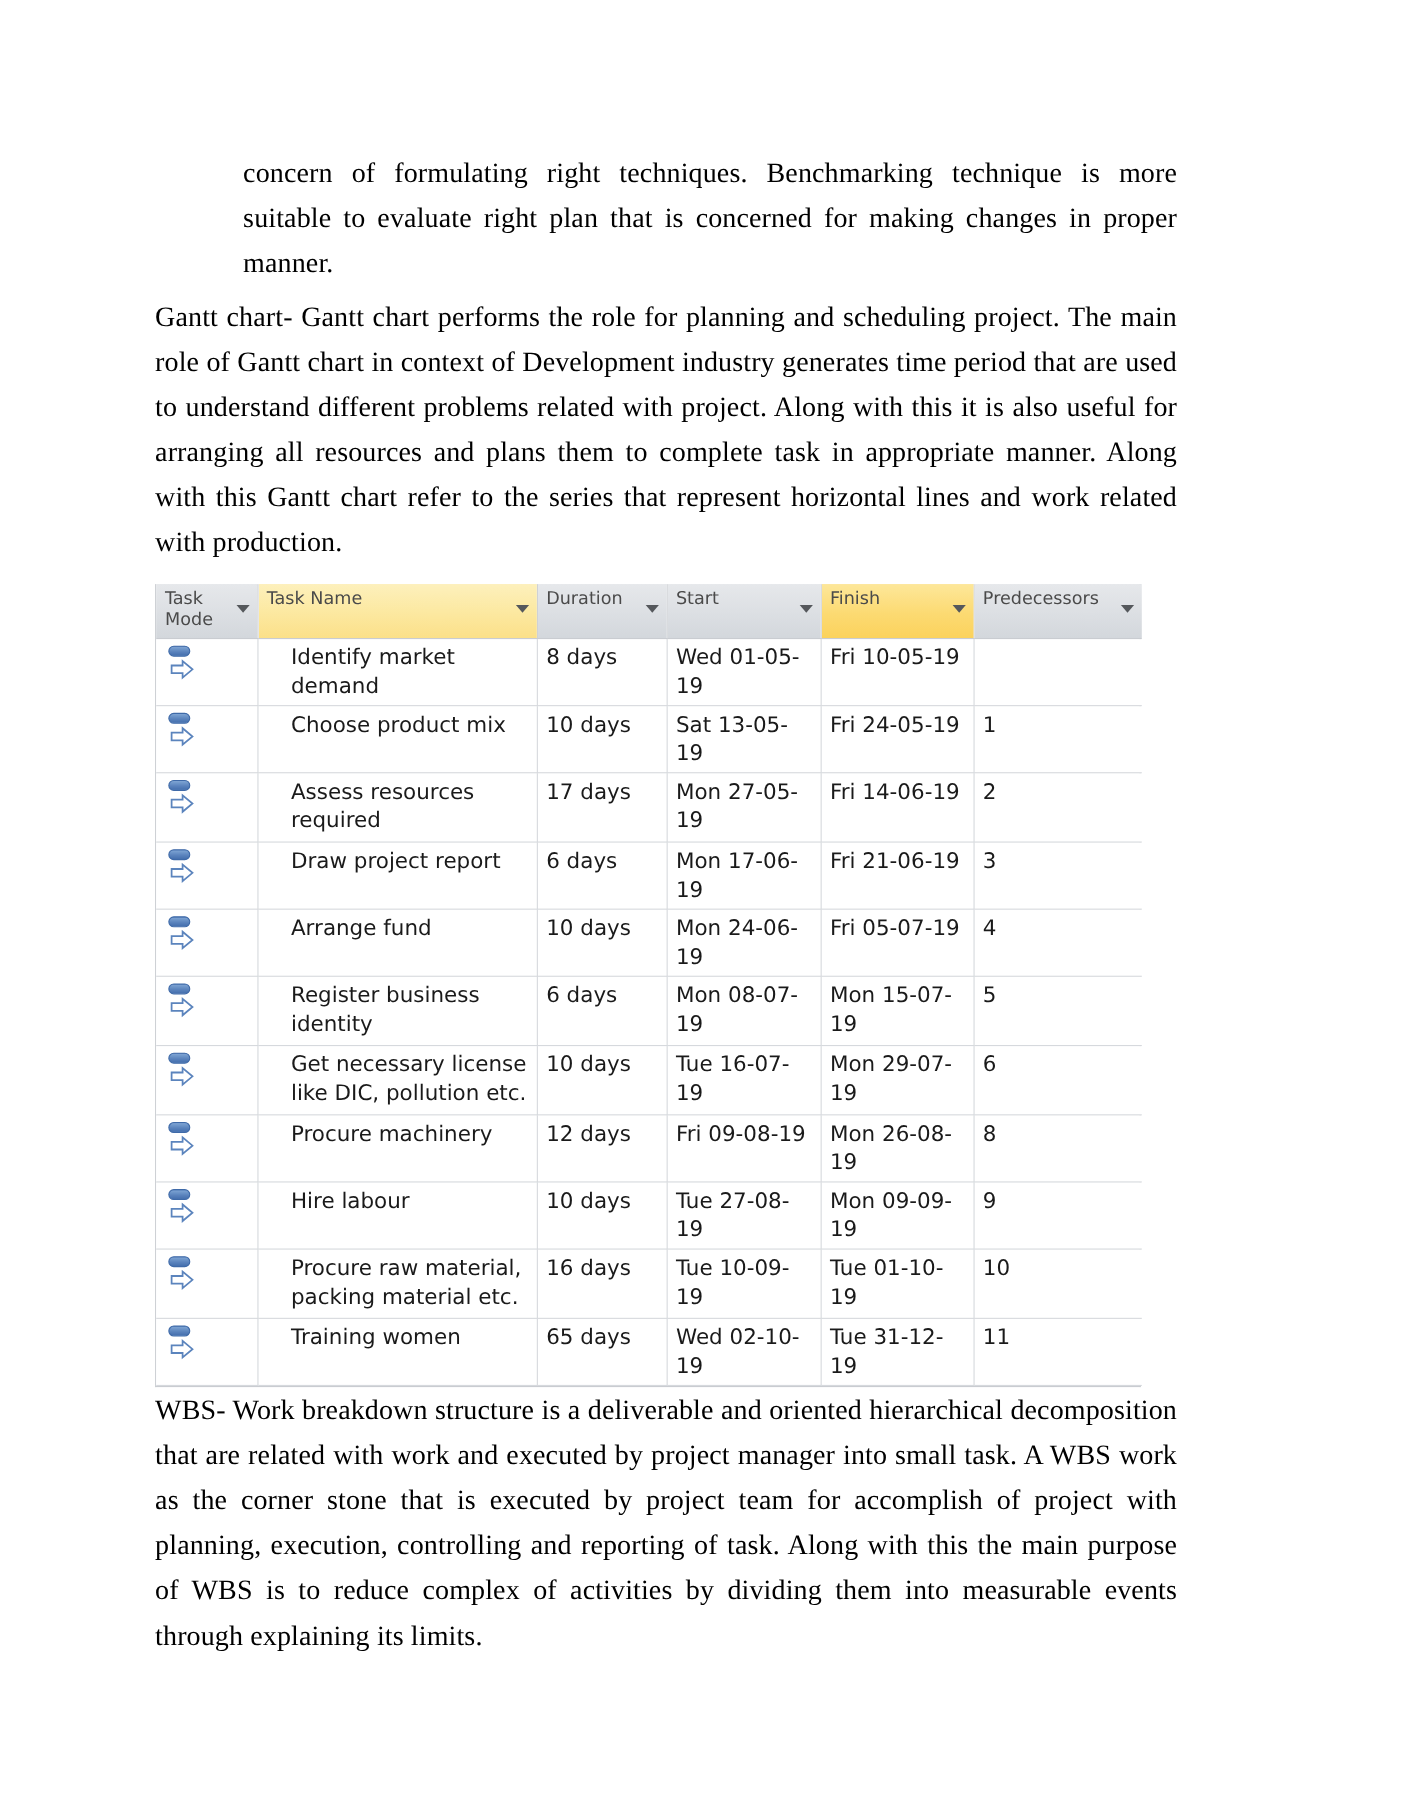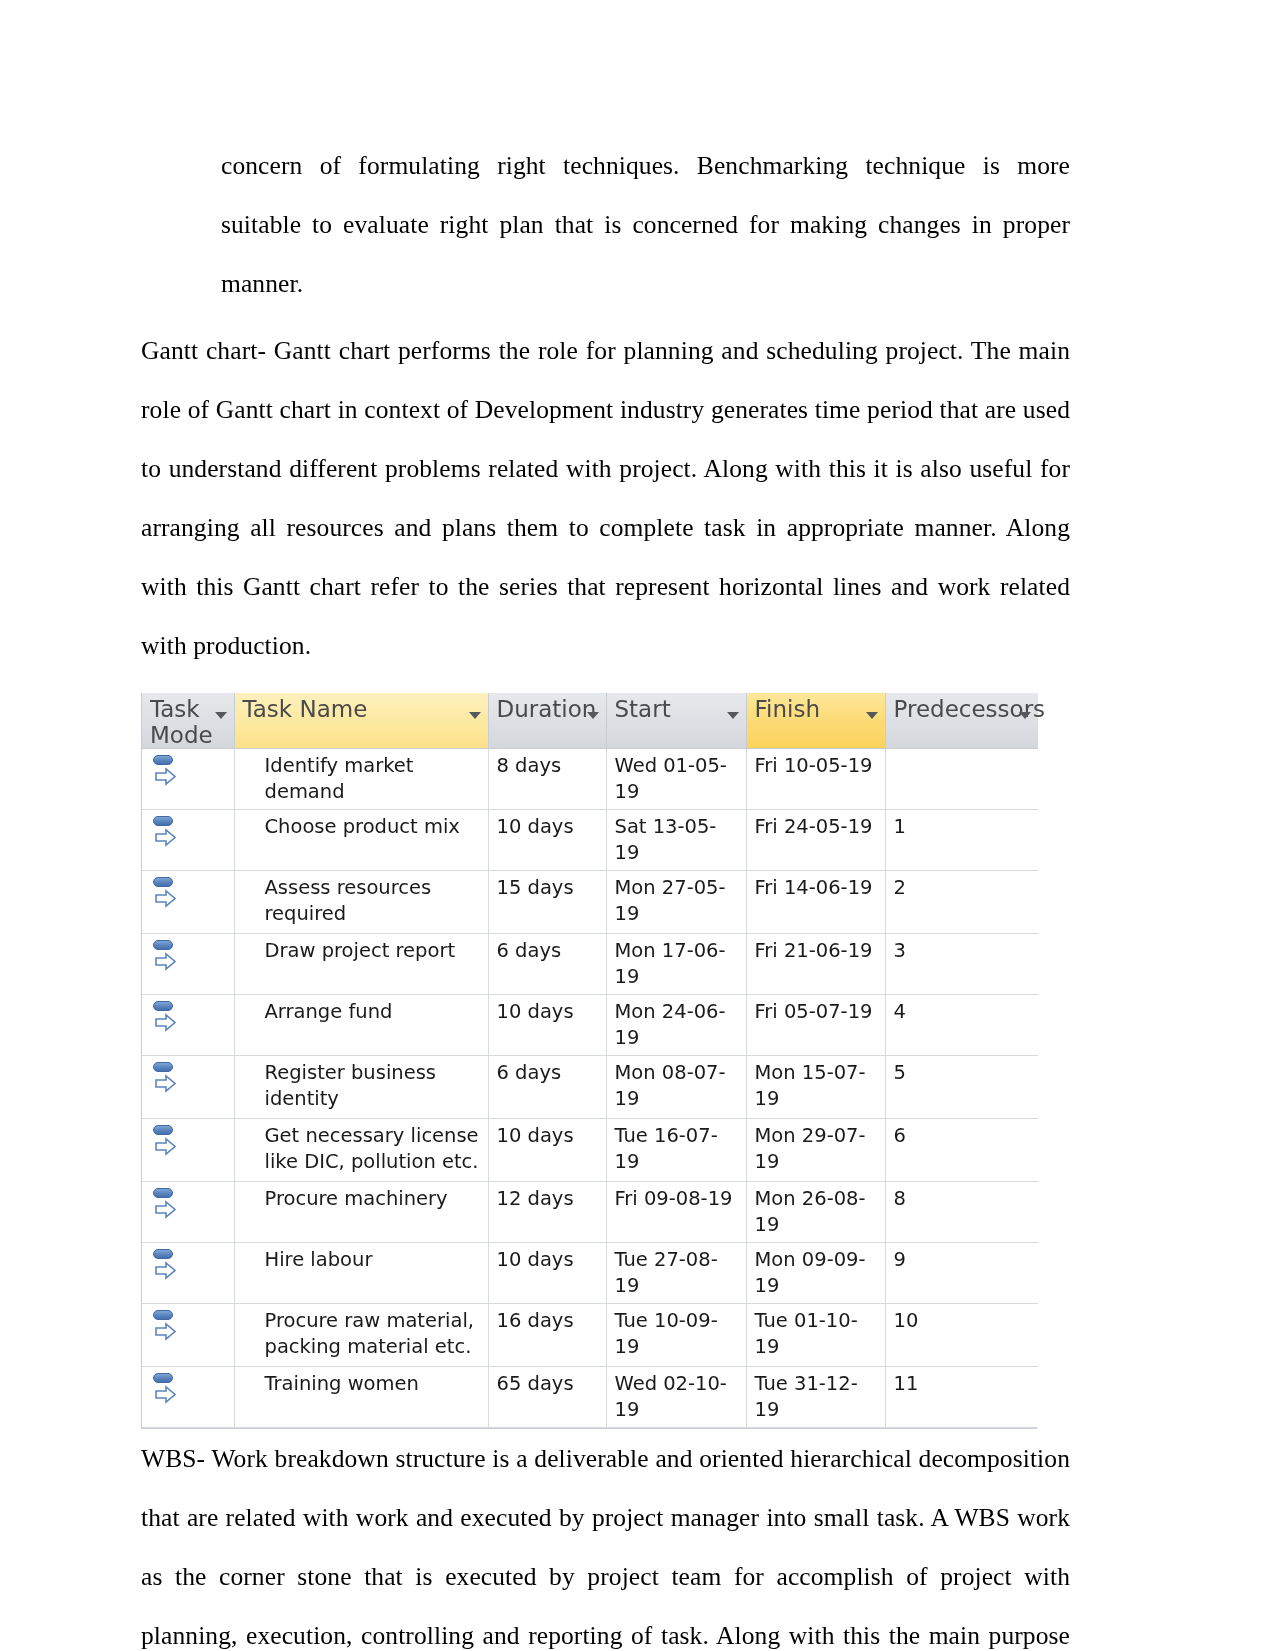--- a/index.html
+++ b/index.html
@@ -19,21 +19,21 @@
   .content {
     position:absolute;
     left:141px; top:136px;
     width:929px;
   }
 
   
   p.body {
     margin:0;
     font-size:25.5px;
-    line-height:59px;
+    line-height:41px;
     text-align:justify;
     text-justify:inter-word;
     letter-spacing:0.1px;
   }
   p.indented {
     margin-left:80px;
     margin-bottom:0;
   }
   .lead { font-weight:normal; }
   .spacer-sm { height:8px; }
@@ -60,21 +60,21 @@
   table.gantt col.c-start   { width:140px; }
   table.gantt col.c-finish  { width:139px; }
   table.gantt col.c-pred    { width:153px; }
 
   table.gantt thead th {
     height:46px;
     padding:3px 22px 0 8px;
     vertical-align:top;
     text-align:left;
     font-weight:normal;
-    font-size:23px;
+    font-size:16px;
     color:#4a4a4a;
     border-right:1px solid #c9ccd1;
     border-bottom:1px solid #c9ccd1;
     position:relative;
     background:linear-gradient(to bottom,#e6e8eb 0%,#dcdfe3 55%,#d3d7dc 100%);
   }
   table.gantt thead th:last-child { border-right:none; }
   th.hl {
     background:linear-gradient(to bottom,#fde79a 0%,#fcda72 55%,#fbd25c 100%) !important;
     color:#4a4a4a;
@@ -211,21 +211,21 @@
             <tr class="r-tall">
               <td class="cell-mode">
                 <span class="mode-icon">
                   <span class="bar"></span>
                   <span class="arrow"><svg width="26" height="20" viewBox="0 0 26 20">
                       <path d="M2 6 L12 6 L12 2 L21 9.5 L12 17 L12 13 L2 13 Z" fill="#ffffff" stroke="#5b84bd" stroke-width="1.6"></path>
                     </svg></span>
                 </span>
               </td>
               <td class="cell-name">Assess resources required</td>
-              <td>15 days</td>
+              <td>17 days</td>
               <td>Mon 27-05-19</td>
               <td>Fri 14-06-19</td>
               <td>2</td>
             </tr>
             <tr class="r-short">
               <td class="cell-mode">
                 <span class="mode-icon">
                   <span class="bar"></span>
                   <span class="arrow"><svg width="26" height="20" viewBox="0 0 26 20">
                       <path d="M2 6 L12 6 L12 2 L21 9.5 L12 17 L12 13 L2 13 Z" fill="#ffffff" stroke="#5b84bd" stroke-width="1.6"></path>

